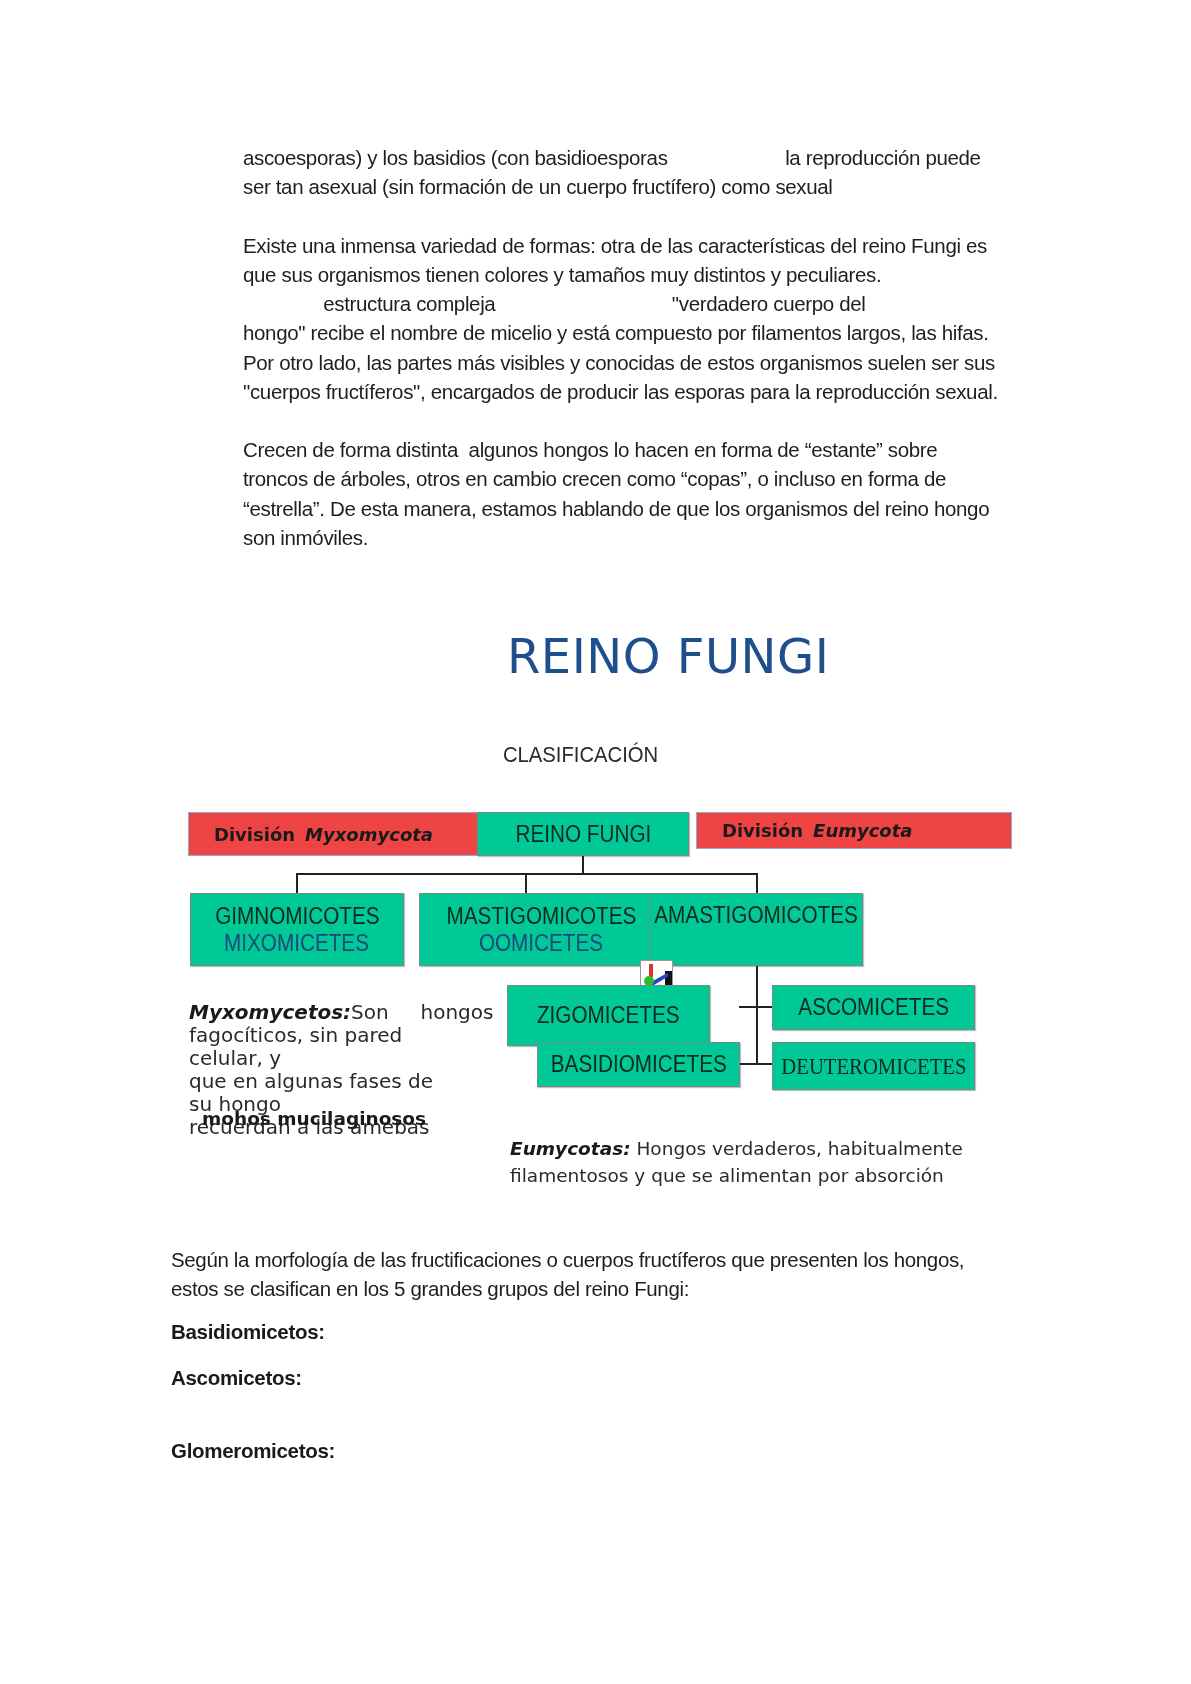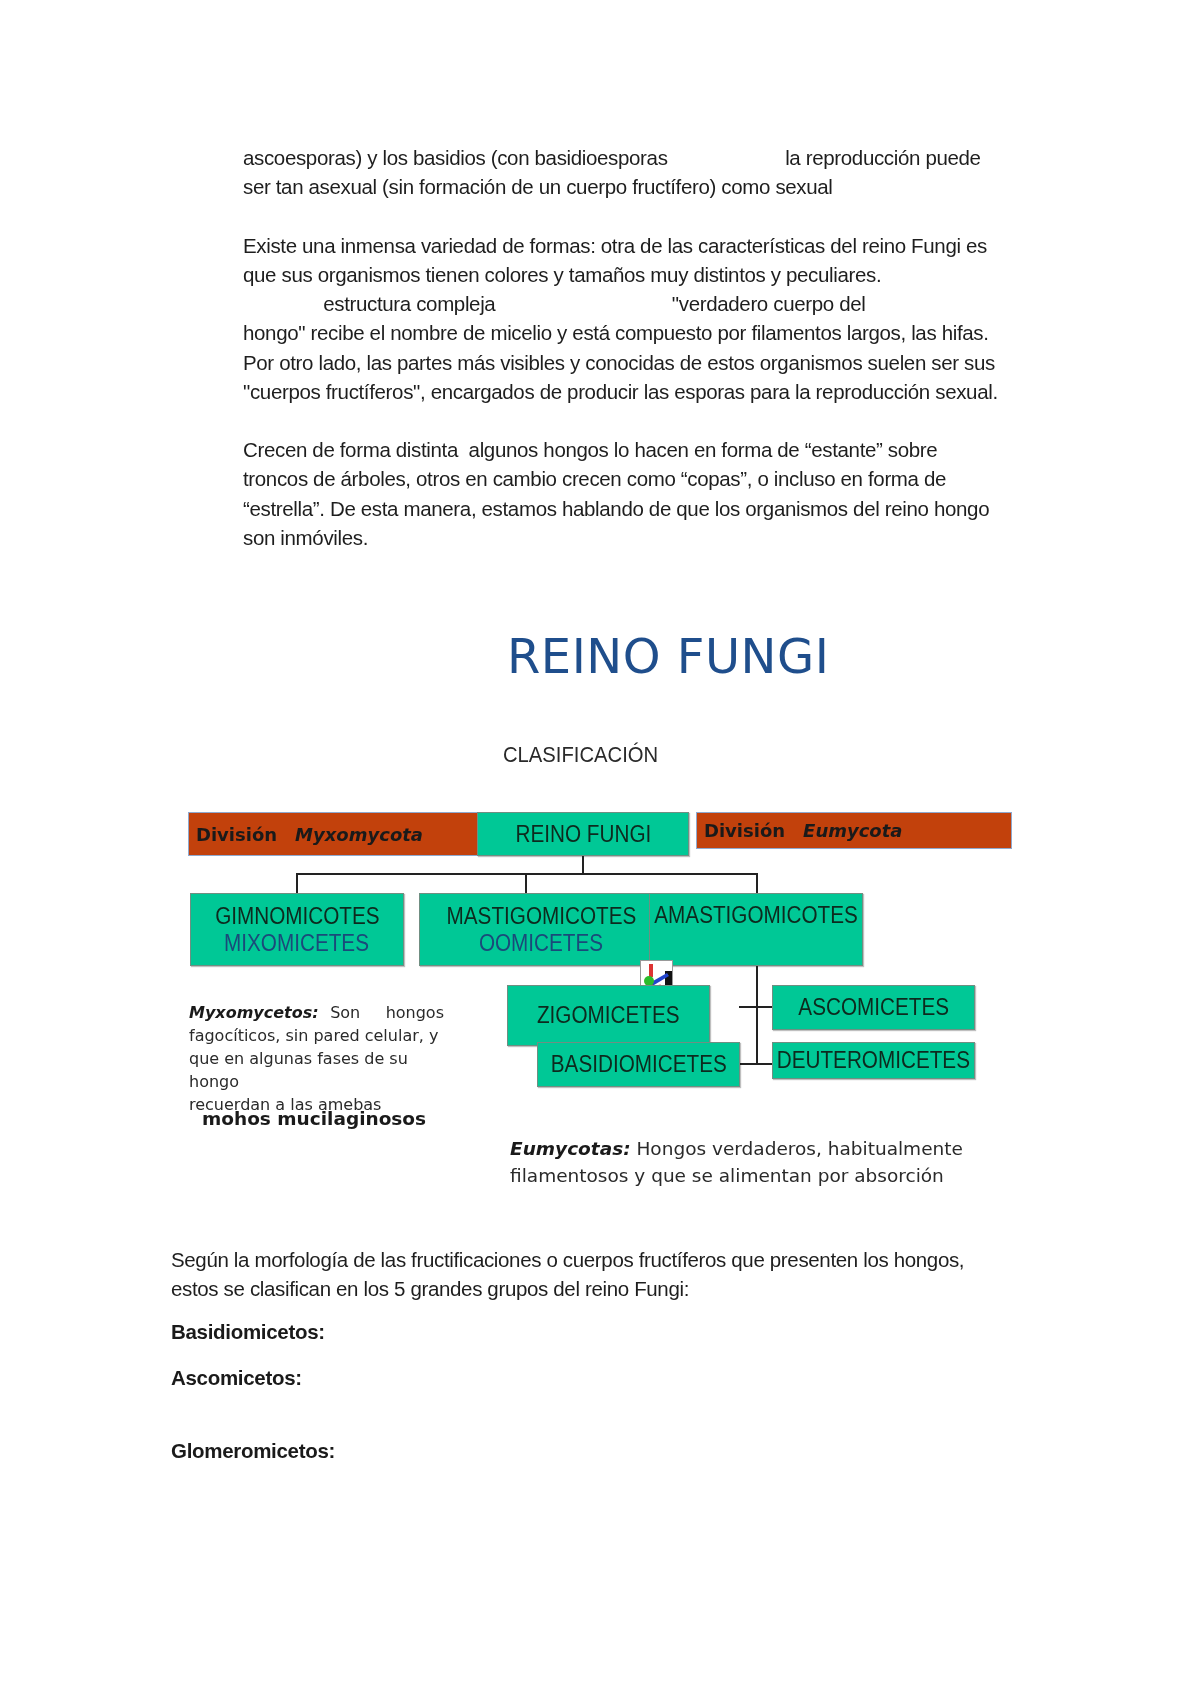--- a/index.html
+++ b/index.html
@@ -4,34 +4,34 @@
   <style>
     html, body { margin: 0; padding: 0; background: #ffffff; }
     body { width: 1191px; height: 1684px; position: relative; overflow: hidden;
            font-family: "Liberation Sans", sans-serif; color: #1a1a1a; }
     .line { position: absolute; font-size: 20.5px; line-height: 29px; white-space: pre;
             font-family: "Liberation Sans", sans-serif; letter-spacing: -0.35px; color: #1e1e1e; }
     .title { position: absolute; left: 507px; top: 628px; font-size: 48px; color: #1f4e8c;
              font-family: "DejaVu Sans", sans-serif; letter-spacing: 0.5px; }
     .subtitle { position: absolute; left: 503px; top: 742px; font-size: 22px; color: #2a2a2a;
                 font-family: "Liberation Sans", sans-serif; transform: scaleX(0.92); transform-origin: left; }
-    .div-box { position: absolute; background: #c2410c; border: 1.5px solid #8fa9cf;
+    .div-box { position: absolute; background: #ef4444; border: 1.5px solid #8fa9cf;
                box-sizing: border-box; font-family: "DejaVu Sans", sans-serif; font-weight: bold;
-               font-size: 18px; color: #1a1a1a; padding-left: 7px; display: flex; align-items: center; gap: 8px; }
+               font-size: 18px; color: #1a1a1a; padding-left: 25px; display: flex; align-items: center; }
     .div-box .it { font-style: italic; margin-left: 10px; }
     .gbox { position: absolute; background: #00c896; border: 1.5px solid #6f8f82;
             box-sizing: border-box; box-shadow: 1px 1px 1px rgba(0,0,0,0.25);
             display: flex; flex-direction: column; align-items: center; justify-content: center;
             font-family: "Liberation Sans", sans-serif; font-size: 23px; color: #0d2a1e;
             transform-origin: center; line-height: 27px; }
     .gbox span { display: block; transform: scaleX(0.9); white-space: nowrap; }
     .gbox .sub { color: #1a4a7a; }
     .gbox.top { justify-content: flex-start; padding-top: 8px; }
     .conn { position: absolute; background: #222; }
-    .desc { position: absolute; font-family: "DejaVu Sans", sans-serif; font-size: 16px;
+    .desc { position: absolute; font-family: "DejaVu Sans", sans-serif; font-size: 20px;
             line-height: 23px; color: #2a2a2a; }
     .desc .b { font-weight: bold; font-style: italic; color: #1a1a1a; }
     .bold-line { position: absolute; font-family: "DejaVu Sans", sans-serif; font-weight: bold;
                  font-size: 18.5px; color: #1a1a1a; }
     .eum { position: absolute; left: 510px; top: 1135px; font-family: "DejaVu Sans", sans-serif;
            font-size: 18.5px; line-height: 27px; color: #2a2a2a; }
     .eum .b { font-weight: bold; font-style: italic; color: #1a1a1a; }
     .icon-edit { position: absolute; left: 640px; top: 960px; width: 33px; height: 30px;
                  background: #fff; border: 1px solid #999; box-sizing: border-box; overflow: hidden; }
     .heading { position: absolute; font-weight: bold; font-size: 20.5px; color: #1a1a1a;
@@ -104,21 +104,21 @@
 
 <div class="gbox" style="left:507px; top:985px; width:203px; height:61px;">
   <span>ZIGOMICETES</span>
 </div>
 <div class="gbox" style="left:772px; top:985px; width:203px; height:45px;text-align:center;">
   <span>ASCOMICETES</span>
 </div>
 <div class="gbox" style="left:537px; top:1042px; width:203px; height:45px;">
   <span>BASIDIOMICETES</span>
 </div>
-<div class="gbox" style="left:772px; top:1042px; width:203px; height:37px;">
+<div class="gbox" style="left:772px; top:1042px; width:203px; height:48px;font-family:Liberation Serif, serif;">
   <span>DEUTEROMICETES</span>
 </div>
 
 <div class="desc" style="left:189px; top:1001px; width:255px;">
   <div style="display:flex; justify-content:space-between;">
     <span class="b">Myxomycetos:</span>
     <span style="white-space:pre;">Son     hongos</span>
   </div>
   <div>fagocíticos, sin pared celular, y</div>
   <div>que en algunas fases de su hongo</div>

